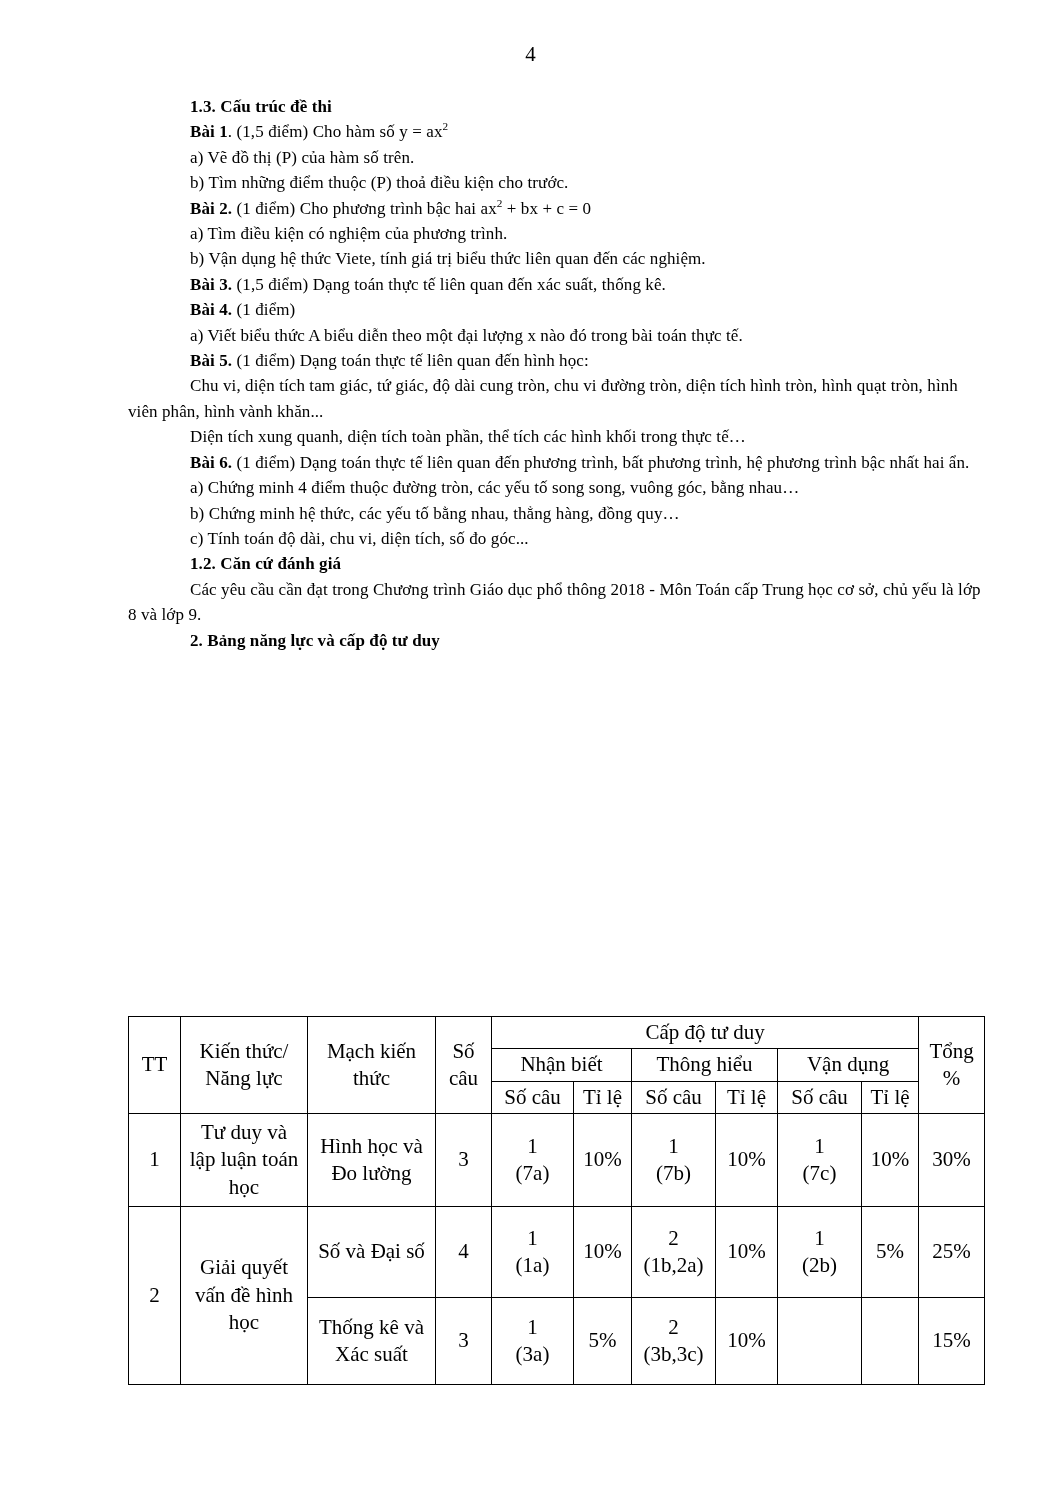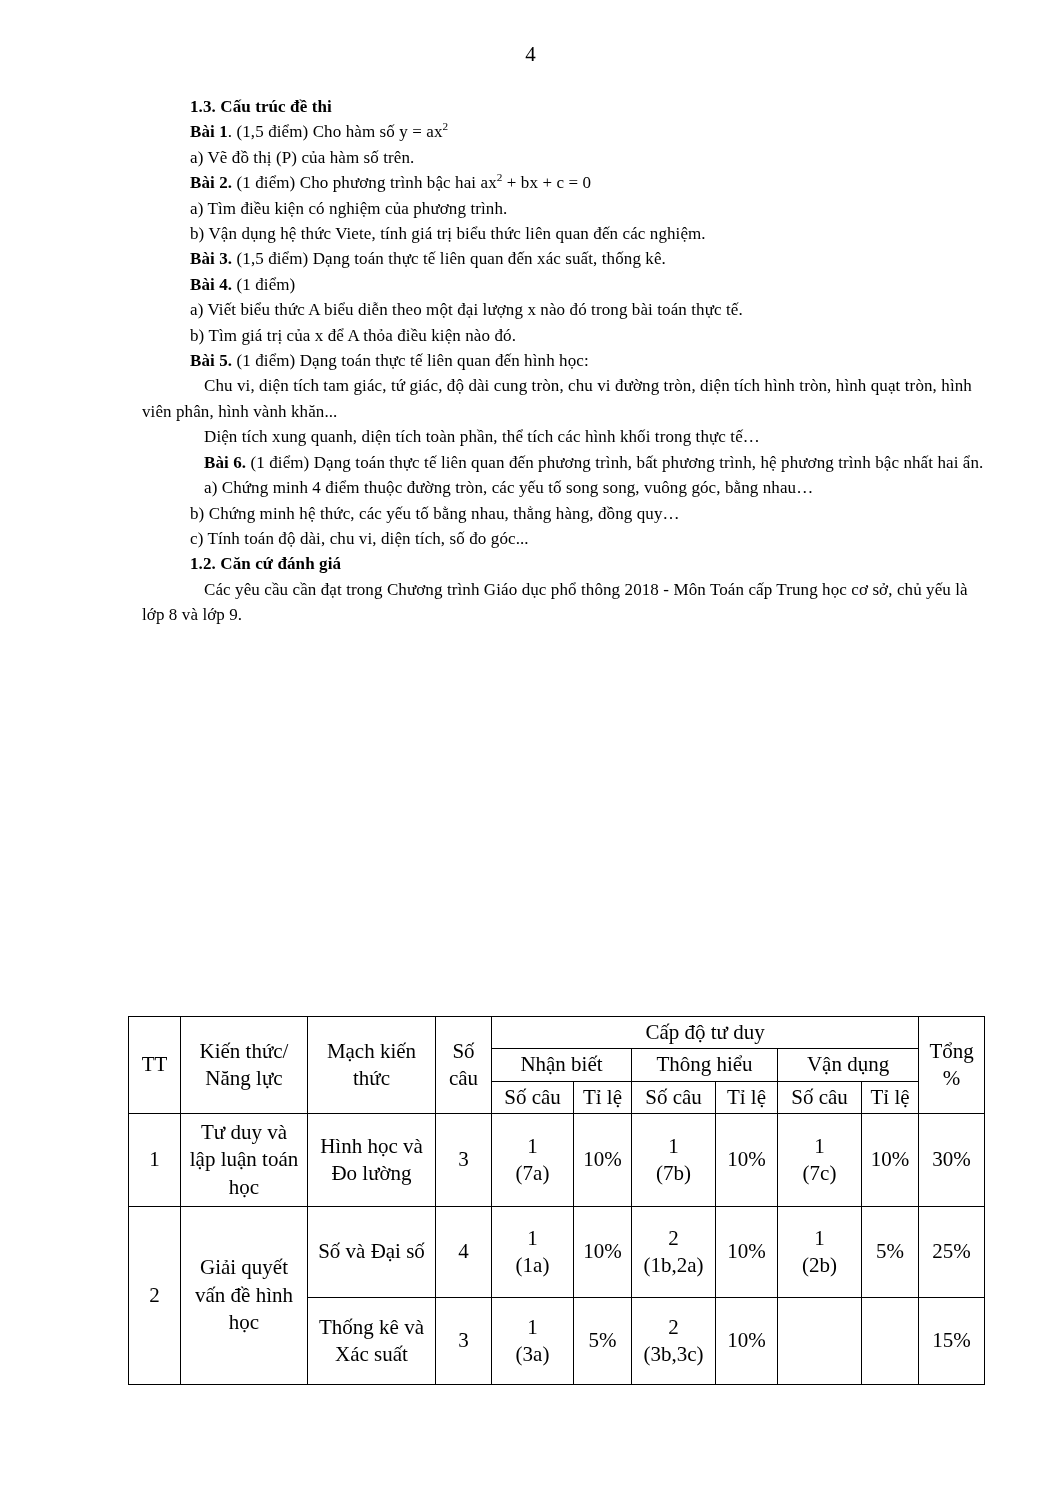--- a/index.html
+++ b/index.html
@@ -44,21 +44,20 @@
     letter-spacing: 0.1px;
   }
   .indent {
     text-indent: 62px;
   }
   .bold {
     font-weight: bold;
   }
   .hang {
     text-indent: 62px;
-    margin-left: 14px;
   }
   sup {
     font-size: 0.66em;
     vertical-align: super;
     line-height: 0;
   }
 
   
   .matrix-wrap {
     position: absolute;
@@ -117,54 +116,55 @@
   <div class="page-number">4</div>
 
   <div class="content">
 
     <p class="para indent bold">1.3. Cấu trúc đề thi</p>
 
     <p class="para indent"><span class="bold">Bài 1</span><span>. (1,5 điểm)  Cho hàm số y = ax</span><sup>2</sup></p>
 
     <p class="para indent">a) Vẽ đồ thị (P) của hàm số trên.</p>
 
+    <p class="para indent">b) Tìm những điểm thuộc (P) thoả điều kiện cho trước.</p>
 
     <p class="para indent"><span class="bold">Bài 2.</span><span> (1 điểm)  Cho phương trình bậc hai ax</span><sup>2</sup><span> + bx + c = 0</span></p>
 
     <p class="para indent">a) Tìm điều kiện có nghiệm của phương trình.</p>
 
     <p class="para indent">b) Vận dụng hệ thức Viete, tính giá trị biểu thức liên quan đến các nghiệm.</p>
 
     <p class="para indent"><span class="bold">Bài 3.</span><span> (1,5 điểm)  Dạng toán thực tế liên quan đến xác suất, thống kê.</span></p>
 
     <p class="para indent"><span class="bold">Bài 4.</span><span> (1 điểm)</span></p>
 
     <p class="para indent">a) Viết biểu thức A biểu diễn theo một đại lượng x nào đó trong bài toán thực tế.</p>
 
-    <p class="para indent">b) Tìm giá trị của x để A thỏa điều kiện nào đó.</p>
 
     <p class="para indent"><span class="bold">Bài 5.</span><span> (1 điểm)  Dạng toán thực tế liên quan đến hình học:</span></p>
 
     <p class="para hang">Chu vi, diện tích tam giác, tứ giác, độ dài cung tròn, chu vi đường tròn, diện tích hình tròn, hình quạt tròn, hình viên phân, hình vành khăn...</p>
 
     <p class="para hang">Diện tích xung quanh, diện tích toàn phần, thể tích các hình khối trong thực tế…</p>
 
     <p class="para hang"><span class="bold">Bài 6.</span><span> (1 điểm)  Dạng toán thực tế liên quan đến phương trình, bất phương trình, hệ phương trình bậc nhất hai ẩn.</span></p>
 
 
     <p class="para hang">a) Chứng minh 4 điểm thuộc đường tròn, các yếu tố song song, vuông góc, bằng nhau…</p>
 
     <p class="para indent">b) Chứng minh hệ thức, các yếu tố bằng nhau, thẳng hàng, đồng quy…</p>
 
     <p class="para indent">c) Tính toán độ dài, chu vi, diện tích, số đo góc...</p>
 
     <p class="para indent bold">1.2. Căn cứ đánh giá</p>
 
     <p class="para hang">Các yêu cầu cần đạt trong Chương trình Giáo dục phổ thông 2018 - Môn Toán cấp Trung học cơ sở, chủ yếu là lớp 8 và lớp 9.</p>
 
+    <p class="para indent bold">2. Bảng năng lực và cấp độ tư duy</p>
 
   </div>
 
   <div class="matrix-wrap">
     <table class="matrix">
       <colgroup>
         <col class="c-tt">
           <col class="c-kt">
           <col class="c-mach">
           <col class="c-socau">

